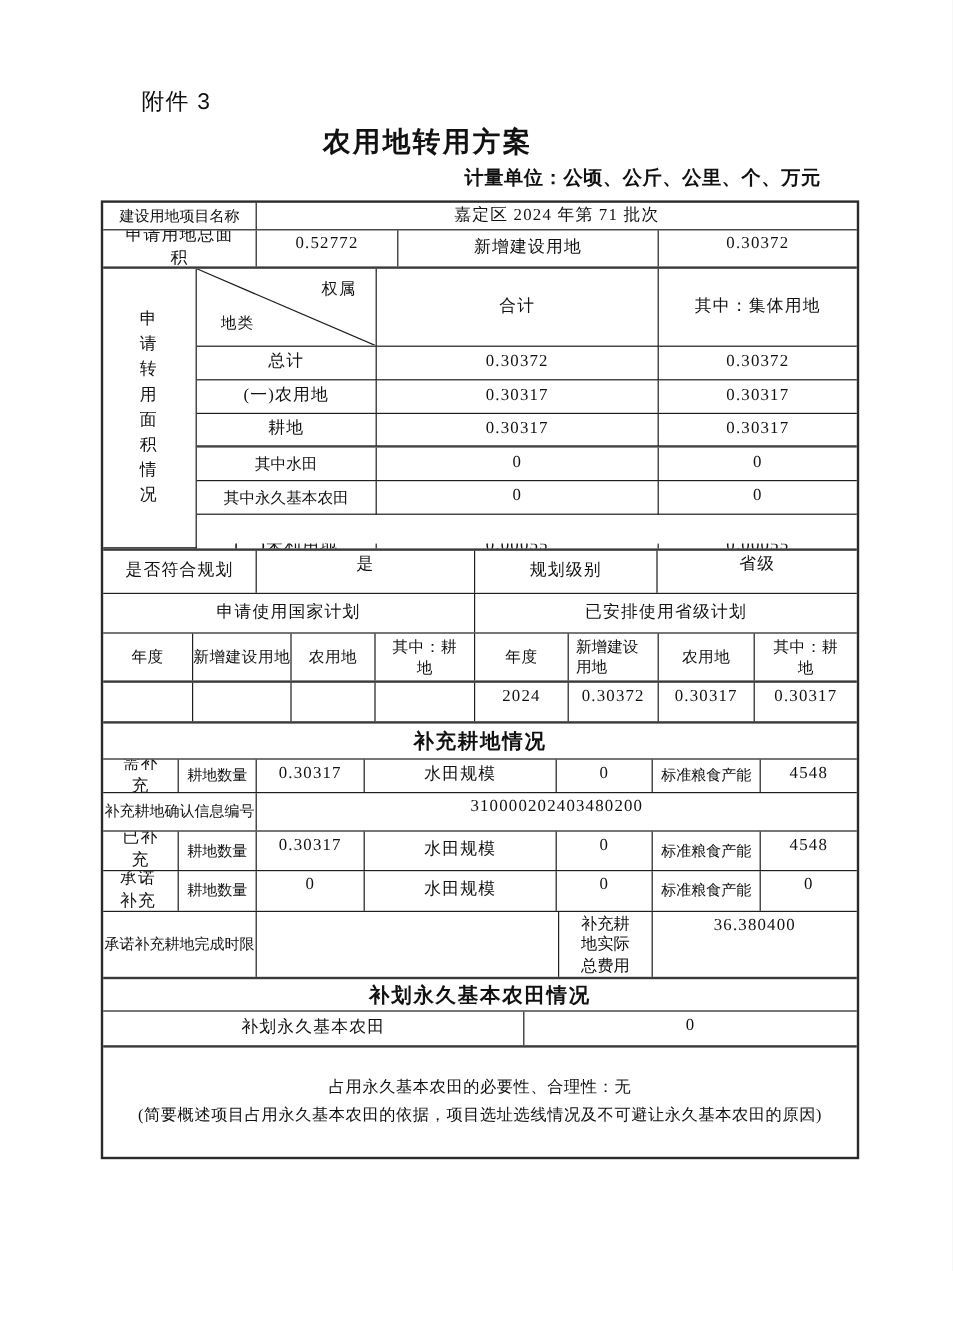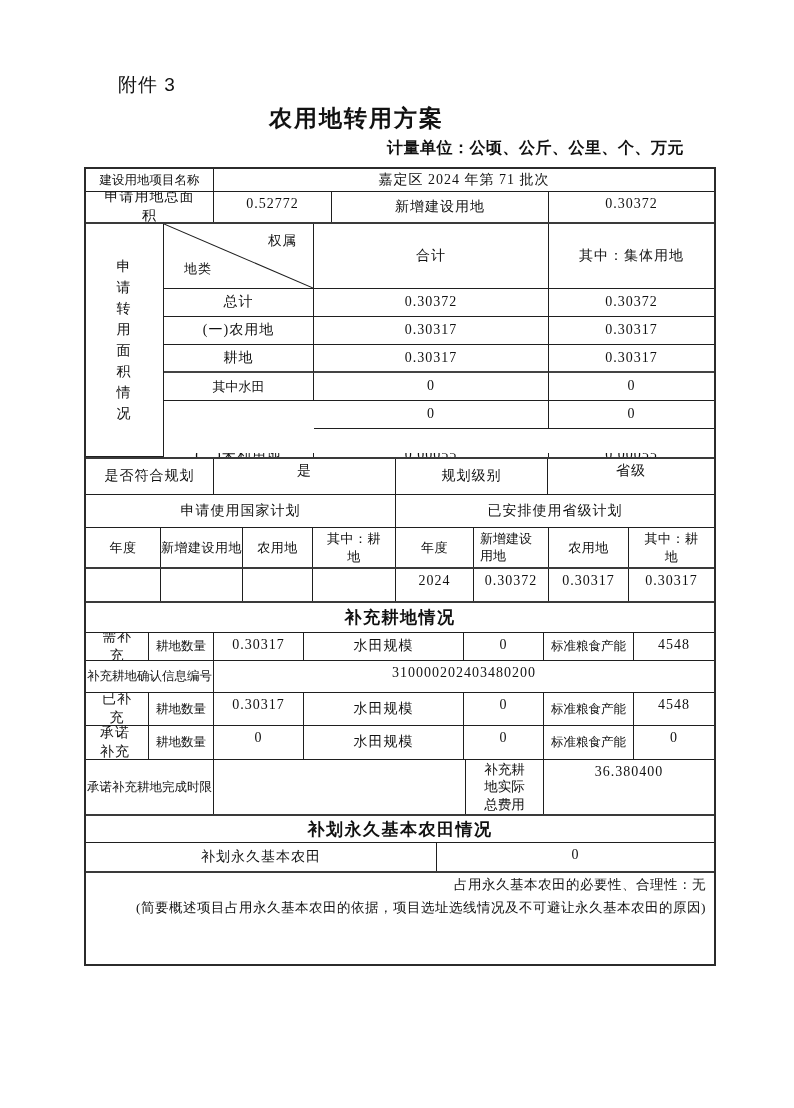--- a/index.html
+++ b/index.html
@@ -72,22 +72,22 @@
   .tc.thick{border-bottom:2px solid #444;}
   .span-label{grid-row:1 / span 7;grid-column:1;line-height:1.5;letter-spacing:2px;padding:0 24px;}
   .diag{position:relative;padding:0;}
   .diag svg{position:absolute;left:0;top:0;width:100%;height:100%;}
   .diag .d-top{position:absolute;right:16px;top:8px;font-size:13.5px;}
   .diag .d-bottom{position:absolute;left:20px;bottom:10px;font-size:13px;}
   .colhead{font-size:13px;letter-spacing:0.5px;}
   .wrapcell{line-height:1.3;}
   .w2{display:inline-block;width:34px;text-align:left;line-height:1.3;}
   .note-cell{
-    padding:1px 8px;font-size:13.5px;letter-spacing:0.5px;line-height:1.7;
-    display:block;text-align:right;
+    padding:22px 8px;font-size:13.5px;letter-spacing:0.5px;line-height:1.7;
+    display:block;text-align:center;
   }
 </style>
 </head>
 <body>
 
 <div class="page">
 
   <div class="attachment">附件 3</div>
   <div class="doc-title">农用地转用方案</div>
   <div class="unit-note">计量单位：公顷、公斤、公里、个、万元</div>
@@ -128,20 +128,21 @@
       <div class="tc nr vtop" style="grid-row:3;grid-column:4;">0.30317</div>
 
       <div class="tc left ind1 thick" style="grid-row:4;grid-column:2;">耕地</div>
       <div class="tc vtop thick" style="grid-row:4;grid-column:3;">0.30317</div>
       <div class="tc nr vtop thick" style="grid-row:4;grid-column:4;">0.30317</div>
 
       <div class="tc left ind2" style="grid-row:5;grid-column:2;">其中水田</div>
       <div class="tc vtop" style="grid-row:5;grid-column:3;">0</div>
       <div class="tc nr vtop" style="grid-row:5;grid-column:4;">0</div>
 
+      <div class="tc left ind2" style="grid-row:6;grid-column:2;">其中永久基本农田</div>
       <div class="tc vtop" style="grid-row:6;grid-column:3;">0</div>
       <div class="tc nr vtop" style="grid-row:6;grid-column:4;">0</div>
 
       <div class="tc left nbb" style="grid-row:7;grid-column:2;">(二)未利用地</div>
       <div class="tc vtop nbb" style="grid-row:7;grid-column:3;">0.00055</div>
       <div class="tc nr vtop nbb" style="grid-row:7;grid-column:4;">0.00055</div>
     </div>
 
 
     <div class="row" style="grid-template-columns:128px 182px 152px 166px;height:36px;">

